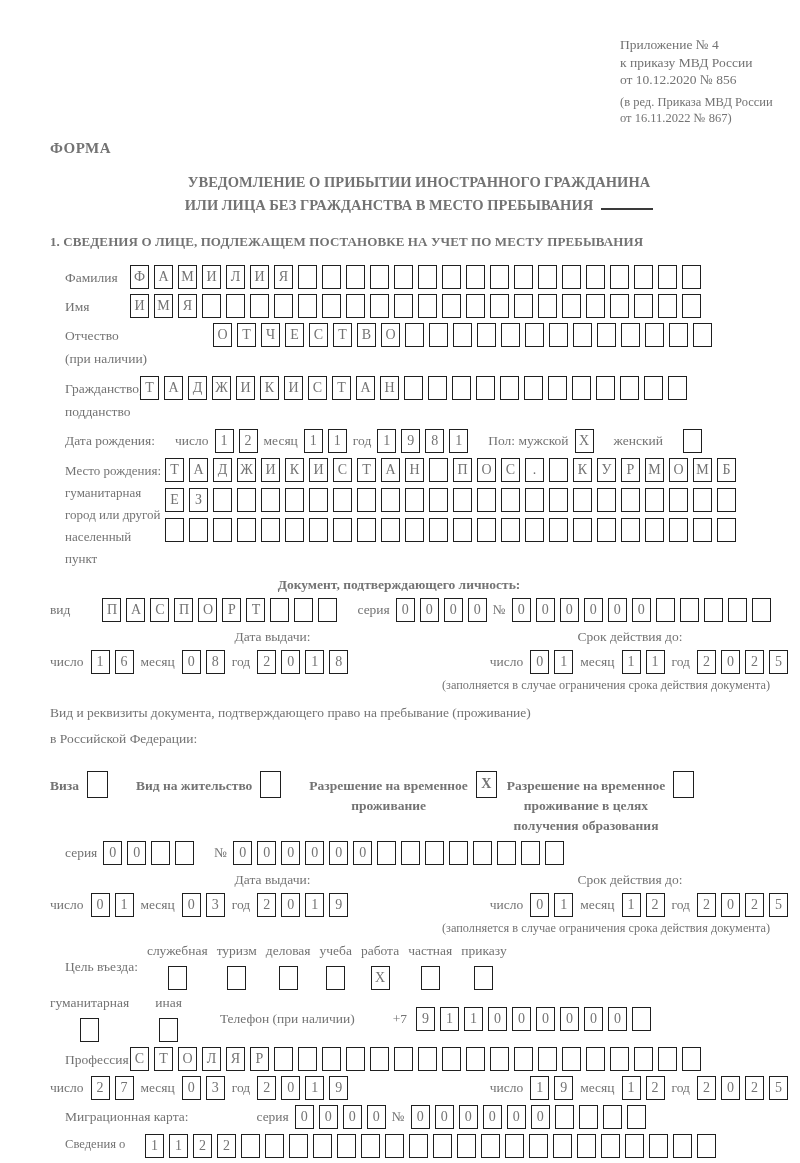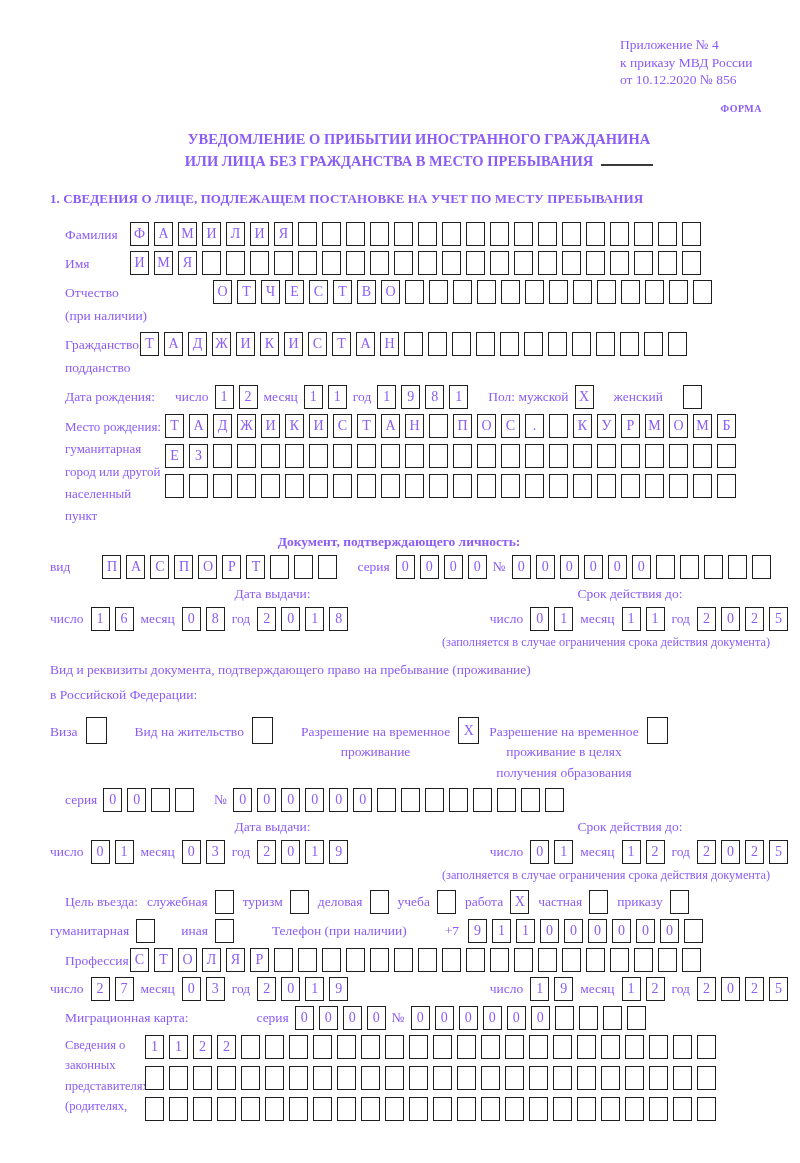--- a/index.html
+++ b/index.html
@@ -1,27 +1,27 @@
 <!DOCTYPE html>
 <html lang="ru"><head>
 <meta charset="utf-8">
 <style>
   html,body{margin:0;padding:0;background:#e8e8e8;}
   .page{
     width:800px;height:1163px;box-sizing:border-box;
-    background:#ffffff;color:#8b5cf6;
+    background:#ffffff;color:#737373;
     font-family:"Liberation Serif","DejaVu Serif",serif;
     font-size:13.5px;
     padding:36px 12px 0 50px;
     position:relative;overflow:hidden;margin:0 auto;
   }
   
   .appendix{margin-left:570px;font-size:13.5px;line-height:1.3;}
   .appendix .edition{margin-top:5px;font-size:12.5px;}
-  .forma{margin:14px 26px 0 0;text-align:right;font-weight:700;font-size:10px;letter-spacing:.5px;}
+  .forma{margin:14px 26px 0 0;text-align:left;font-weight:700;font-size:15px;letter-spacing:.5px;}
   .title{margin-top:14px;text-align:center;font-weight:700;font-size:14.5px;line-height:1.55;}
   .blank{display:inline-block;width:52px;height:4px;border-bottom:2.5px solid #3a3a3a;margin-left:8px;}
   .sec{margin-top:18px;font-weight:700;font-size:13px;letter-spacing:.1px;}
   
   .frm{margin-top:15px;display:flex;flex-direction:column;gap:5px;}
   .row{display:flex;align-items:flex-start;}
   .irow{display:flex;align-items:center;gap:6px;}
   .ind{margin-left:15px;}
   .lbl{padding-top:4px;flex:0 0 auto;line-height:1.35;}
   .lbl2{line-height:1.7;padding-top:2px;}
@@ -36,39 +36,43 @@
   
   .dheads{display:flex;margin-top:2px;}
   .dh-l{width:445px;text-align:center;}
   .dh-r{width:270px;text-align:center;}
   .drow{display:flex;}
   .dgroup{display:flex;align-items:center;gap:7px;}
   .dg-l{width:445px;}
   .note{text-align:right;font-size:12.3px;margin:-1px 18px 2px 0;}
   .gap8{width:8px;} .gap20{width:20px;} .gap56{width:56px;}
   
-  .rvp{display:flex;align-items:flex-start;gap:10px;margin-top:4px;}
+  .rvp{display:flex;align-items:flex-start;gap:10px;margin-top:14px;font-weight:bold;}
   .opt{display:flex;align-items:flex-start;gap:8px;}
   .olbl{padding-top:5px;line-height:1.5;}
   .olbl.center{text-align:center;}
   .opt .cell{width:21px;height:27px;}
-  .pair{display:flex;align-items:center;gap:7px;}
+  .pair{display:flex;align-items:center;gap:7px;flex-direction:column;}
   .purp{gap:9px;}
   .rep-right{display:flex;flex-direction:column;gap:7px;}
   .bp-right{display:flex;flex-direction:column;gap:6px;}
 </style>
 </head>
 <body>
 
 <div class="page">
 
   <div class="appendix">
     <div>Приложение № 4</div>
     <div>к приказу МВД России</div>
     <div>от 10.12.2020 № 856</div>
+    <div class="edition">
+      <div>(в ред. Приказа МВД России</div>
+      <div>от 16.11.2022 № 867)</div>
+    </div>
   </div>
 
   <div class="forma">ФОРМА</div>
 
   <div class="title">
     <div>УВЕДОМЛЕНИЕ О ПРИБЫТИИ ИНОСТРАННОГО ГРАЖДАНИНА</div>
     <div><span>ИЛИ ЛИЦА БЕЗ ГРАЖДАНСТВА В МЕСТО ПРЕБЫВАНИЯ</span><span class="blank"></span></div>
   </div>
 
   <div class="sec">1. СВЕДЕНИЯ О ЛИЦЕ, ПОДЛЕЖАЩЕМ ПОСТАНОВКЕ НА УЧЕТ ПО МЕСТУ ПРЕБЫВАНИЯ</div>

